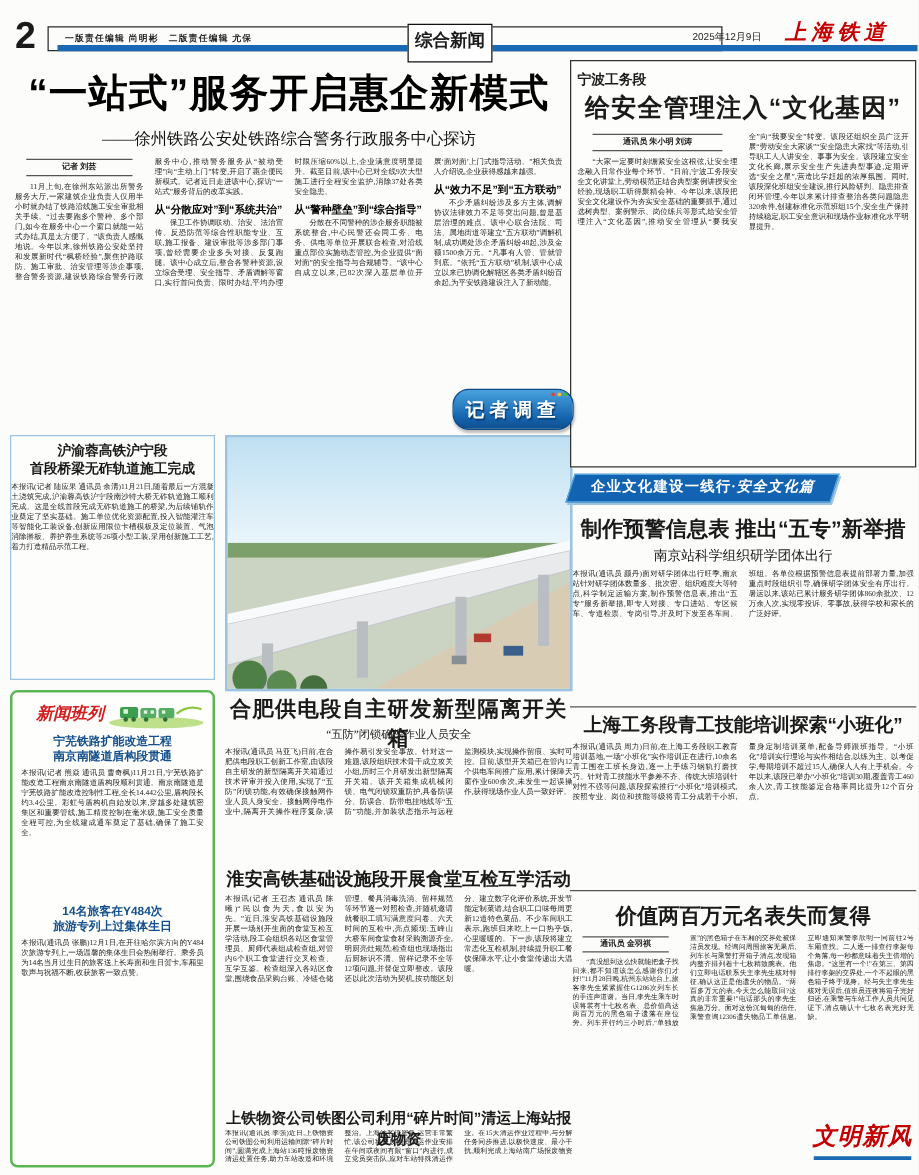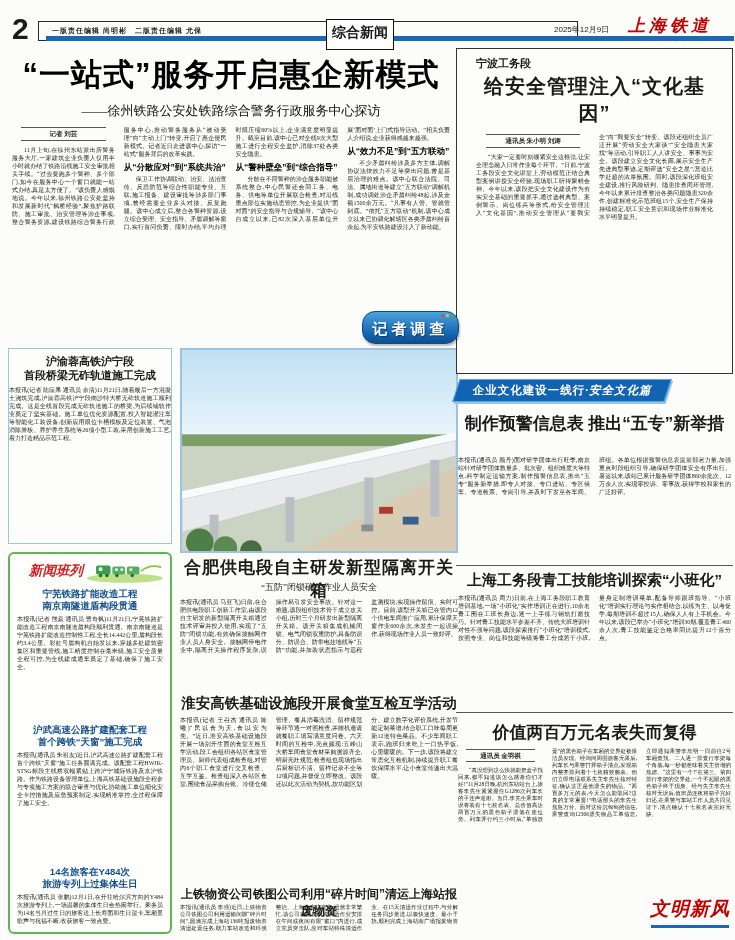--- a/index.html
+++ b/index.html
@@ -69,21 +69,21 @@
   .hefei-s { left:178px; top:581px; width:282px; font-size:9px; text-align:center; color:#222; }
   .hefei-b { left:180px; top:598px; width:278px; height:92px; columns:3; }
   .huaian-h { left:178px; top:694px; width:282px; font-size:14.5px; font-weight:900; text-align:center;
     font-family:"Liberation Sans",sans-serif; }
   .huaian-b { left:180px; top:716px; width:278px; height:162px; columns:3; }
   .shtie-h { left:178px; top:886px; width:282px; font-size:12px; font-weight:900; text-align:center;
     font-family:"Liberation Sans",sans-serif; }
   .shtie-b { left:180px; top:904px; width:278px; height:31px; columns:3; font-size:5.5px; line-height:7px; }
 
   
-  .ningbo-box { left:456px; top:48px; width:277px; height:326px; border:1px solid #333; padding:7px 19px; background:#fdfdfb; }
+  .ningbo-box { left:456px; top:48px; width:277px; height:326px; border:1px solid #333; padding:7px 5px; background:#fdfdfb; }
   .ningbo-k { font-size:11px; font-weight:bold; font-family:"Liberation Sans",sans-serif; margin-bottom:2px; }
   .ningbo-h { font-size:20px; font-weight:900; text-align:center; font-family:"Liberation Sans",sans-serif; margin-bottom:6px; letter-spacing:1px; }
   .ningbo-b { height:252px; columns:2; }
 
   .banner { left:456px; top:379px; width:212px; height:23px; background:#1263b2; transform:skewX(-18deg);
     border:1.5px solid #5aa7dd; box-shadow:2px 2px 0 #9cc3e0; z-index:2; }
   .banner-label { transform:skewX(18deg); color:#fff; font-weight:bold; font-size:11.5px; text-align:center;
     line-height:20px; font-family:"Liberation Sans",sans-serif; letter-spacing:1px; white-space:nowrap; }
   .banner-label em { font-style:italic; font-family:"Liberation Serif",serif; }
 
@@ -191,25 +191,20 @@
           <circle cx="50" cy="17" r="2" fill="#2c6e38"></circle>
         <path d="M60 12 Q70 4 82 8" stroke="#8cc63f" stroke-width="2" fill="none"></path>
       </svg>
     </div>
     <div class="gb-item">
       <div class="gb-item-t">宁芜铁路扩能改造工程</div>
       <div class="gb-item-t" style="margin-top:-3px">南京南隧道盾构段贯通</div>
       <div class="gb-body gb-b1 bt">本报讯(记者 熊焱 通讯员 曹奇枫)11月21日,宁芜铁路扩能改造工程南京南隧道盾构段顺利贯通。南京南隧道是宁芜铁路扩能改造控制性工程,全长14.442公里,盾构段长约3.4公里。彩虹号盾构机自始发以来,穿越多处建筑密集区和重要管线,施工精度控制在毫米级,施工安全质量全程可控,为全线建成通车奠定了基础,确保了施工安全。</div>
     </div>
     <div class="gb-item">
-      <div class="gb-item-t">沪武高速公路扩建配套工程</div>
-      <div class="gb-item-t" style="margin-top:-3px">首个跨铁“天窗”施工完成</div>
-      <div class="gb-body gb-b2 bt">本报讯(通讯员 朱祖友)近日,沪武高速公路扩建配套工程首个跨铁“天窗”施工任务圆满完成。该配套工程HWJK-STSG标段主线桥双幅紧贴上跨沪宁城际铁路及京沪铁路。作为铁路设备管理单位,上海高铁基础设施段全程参与专项施工方案的联合审查与优化,协助施工单位细化安全卡控措施及应急预案制定,实现精准掌控,全过程保障了施工安全。</div>
-    </div>
-    <div class="gb-item">
       <div class="gb-item-t">14名旅客在Y484次</div>
       <div class="gb-item-t" style="margin-top:-3px">旅游专列上过集体生日</div>
       <div class="gb-body gb-b3 bt">本报讯(通讯员 张鹏)12月1日,在开往哈尔滨方向的Y484次旅游专列上,一场温馨的集体生日会热闹举行。乘务员为14名当月过生日的旅客送上长寿面和生日贺卡,车厢里歌声与祝福不断,收获旅客一致点赞。</div>
     </div>
   </div>
 
   <div class="abs hefei-h">合肥供电段自主研发新型隔离开关箱</div>
   <div class="abs hefei-s">“五防”闭锁确保作业人员安全</div>
   <div class="abs hefei-b colflow bt">本报讯(通讯员 马亚飞)日前,在合肥供电段职工创新工作室,由该段自主研发的新型隔离开关箱通过技术评审并投入使用,实现了“五防”闭锁功能,有效确保接触网作业人员人身安全。接触网停电作业中,隔离开关操作程序复杂,误操作易引发安全事故。针对这一难题,该段组织技术骨干成立攻关小组,历时三个月研发出新型隔离开关箱。该开关箱集成机械闭锁、电气闭锁双重防护,具备防误分、防误合、防带电挂地线等“五防”功能,并加装状态指示与远程监测模块,实现操作留痕、实时可控。目前,该型开关箱已在管内12个供电车间推广应用,累计保障天窗作业600余次,未发生一起误操作,获得现场作业人员一致好评。</div>
 
@@ -226,20 +221,21 @@
       <div class="byline-box">通讯员 朱小明 刘涛</div>
       <p>“大家一定要时刻绷紧安全这根弦,让安全理念融入日常作业每个环节。”日前,宁波工务段安全文化讲堂上,劳动模范正结合典型案例讲授安全经验,现场职工听得聚精会神。今年以来,该段把安全文化建设作为夯实安全基础的重要抓手,通过选树典型、案例警示、岗位练兵等形式,给安全管理注入“文化基因”,推动安全管理从“要我安全”向“我要安全”转变。该段还组织全员广泛开展“劳动安全大家谈”“安全隐患大家找”等活动,引导职工人人讲安全、事事为安全。该段建立安全文化长廊,展示安全生产先进典型事迹,定期评选“安全之星”,营造比学赶超的浓厚氛围。同时,该段深化班组安全建设,推行风险研判、隐患排查闭环管理,今年以来累计排查整治各类问题隐患320余件,创建标准化示范班组15个,安全生产保持持续稳定,职工安全意识和现场作业标准化水平明显提升。</p>
     </div>
   </div>
 
   <div class="abs banner">
     <div class="banner-label"><span>企业文化建设一线行</span><em>·安全文化篇</em></div>
   </div>
 
   <div class="abs njz-h">制作预警信息表 推出“五专”新举措</div>
+  <div class="abs njz-s">南京站科学组织研学团体出行</div>
   <div class="abs njz-b colflow bt">本报讯(通讯员 颜丹)面对研学团体出行旺季,南京站针对研学团体数量多、批次密、组织难度大等特点,科学制定运输方案,制作预警信息表,推出“五专”服务新举措,即专人对接、专口进站、专区候车、专道检票、专岗引导,并及时下发至各车间、班组。各单位根据预警信息表提前部署力量,加强重点时段组织引导,确保研学团体安全有序出行。暑运以来,该站已累计服务研学团体860余批次、12万余人次,实现零投诉、零事故,获得学校和家长的广泛好评。</div>
 
   <div class="abs hrule r1"></div>
 
   <div class="abs shgw-h">上海工务段青工技能培训探索“小班化”</div>
   <div class="abs shgw-b colflow bt">本报讯(通讯员 周力)日前,在上海工务段职工教育培训基地,一场“小班化”实作培训正在进行,10余名青工围在工班长身边,逐一上手练习钢轨打磨技巧。针对青工技能水平参差不齐、传统大班培训针对性不强等问题,该段探索推行“小班化”培训模式,按照专业、岗位和技能等级将青工分成若干小班,量身定制培训菜单,配备导师跟班指导。“小班化”培训实行理论与实作相结合,以练为主、以考促学,每期培训不超过15人,确保人人有上手机会。今年以来,该段已举办“小班化”培训30期,覆盖青工460余人次,青工技能鉴定合格率同比提升12个百分点。</div>
 
   <div class="abs hrule r2"></div>
 
   <div class="abs watch-h">价值两百万元名表失而复得</div>

